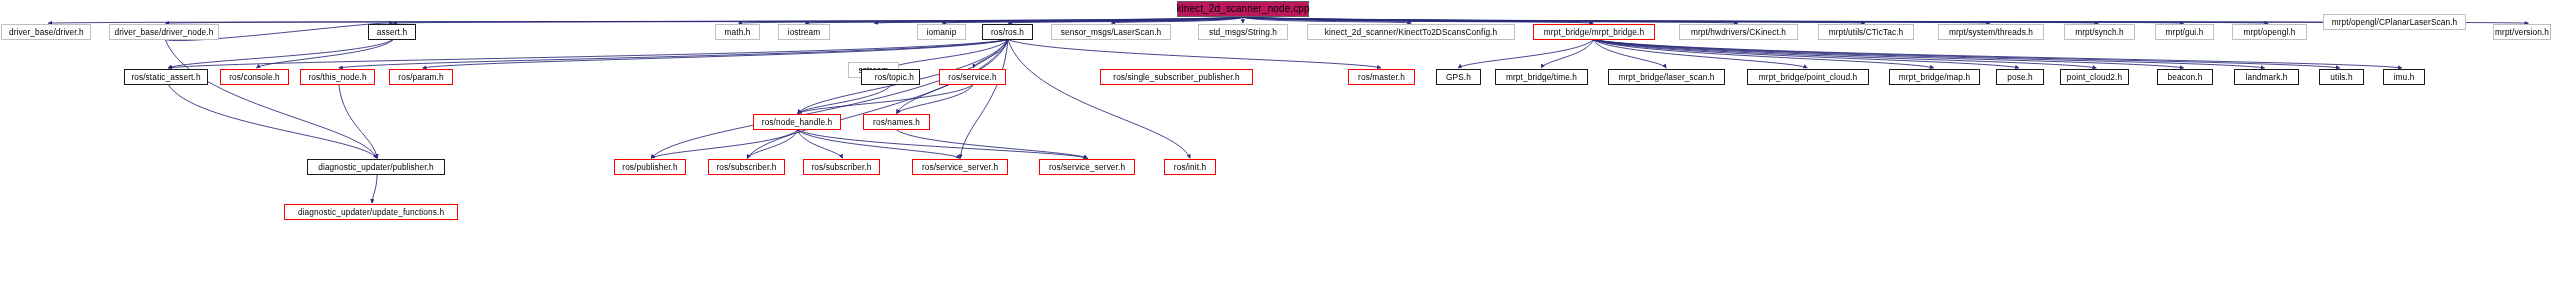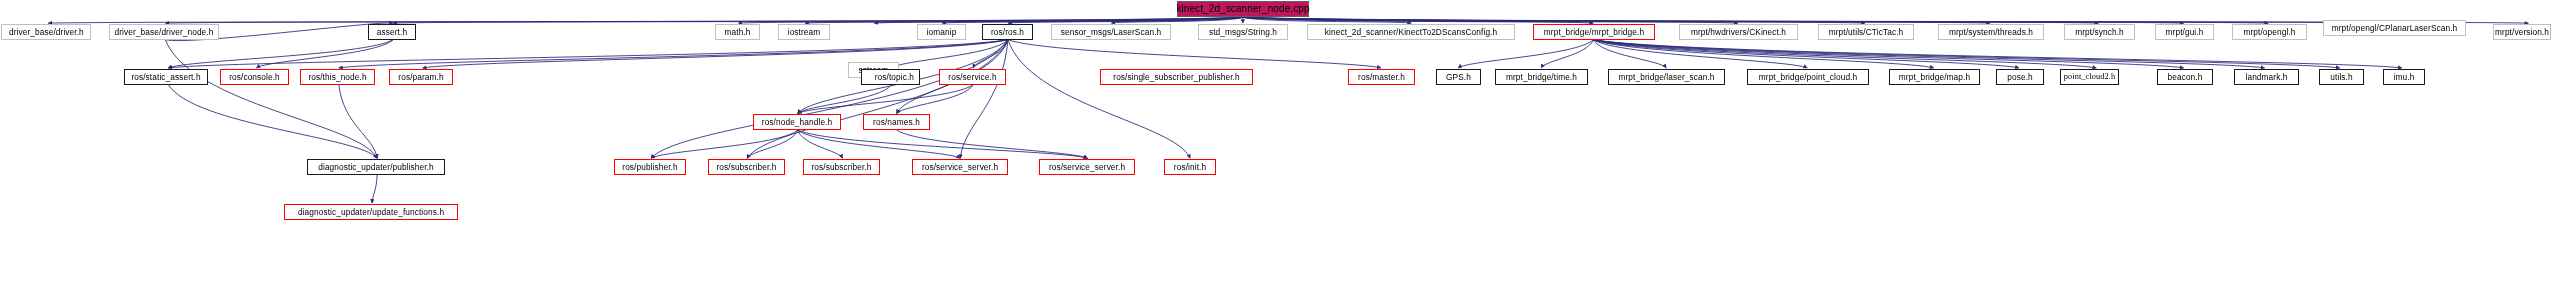--- a/index.html
+++ b/index.html
@@ -148,21 +148,21 @@
       </div>
       <div class="node gray" style="left: 2064px; top: 24px; width: 71px;">
         <span>mrpt/synch.h</span>
       </div>
       <div class="node gray" style="left: 2155px; top: 24px; width: 59px;">
         <span>mrpt/gui.h</span>
       </div>
       <div class="node gray" style="left: 2232px; top: 24px; width: 75px;">
         <span>mrpt/opengl.h</span>
       </div>
-      <div class="node gray" style="left: 2323px; top: 20px; width: 143px; align-items: center;">
+      <div class="node gray" style="left: 2323px; top: 14px; width: 143px; align-items: center;">
         <span>mrpt/opengl/CPlanarLaserScan.h</span>
       </div>
       <div class="node gray" style="left: 2493px; top: 24px; width: 58px;">
         <span>mrpt/version.h</span>
       </div>
       <div class="node bold" style="left: 124px; top: 69px; width: 84px;">
         <span>ros/static_assert.h</span>
       </div>
       <div class="node red" style="left: 220px; top: 69px; width: 69px;">
         <span>ros/console.h</span>
@@ -196,21 +196,21 @@
       </div>
       <div class="node bold" style="left: 1747px; top: 69px; width: 122px;">
         <span>mrpt_bridge/point_cloud.h</span>
       </div>
       <div class="node bold" style="left: 1889px; top: 69px; width: 91px;">
         <span>mrpt_bridge/map.h</span>
       </div>
       <div class="node bold" style="left: 1996px; top: 69px; width: 48px;">
         <span>pose.h</span>
       </div>
-      <div class="node bold" style="left: 2060px; top: 69px; width: 59px; font-family: Liberation Serif, serif;">
+      <div class="node bold" style="left: 2060px; top: 69px; width: 69px;">
         <span>point_cloud2.h</span>
       </div>
       <div class="node bold" style="left: 2157px; top: 69px; width: 56px;">
         <span>beacon.h</span>
       </div>
       <div class="node bold" style="left: 2234px; top: 69px; width: 65px;">
         <span>landmark.h</span>
       </div>
       <div class="node bold" style="left: 2319px; top: 69px; width: 45px;">
         <span>utils.h</span>

